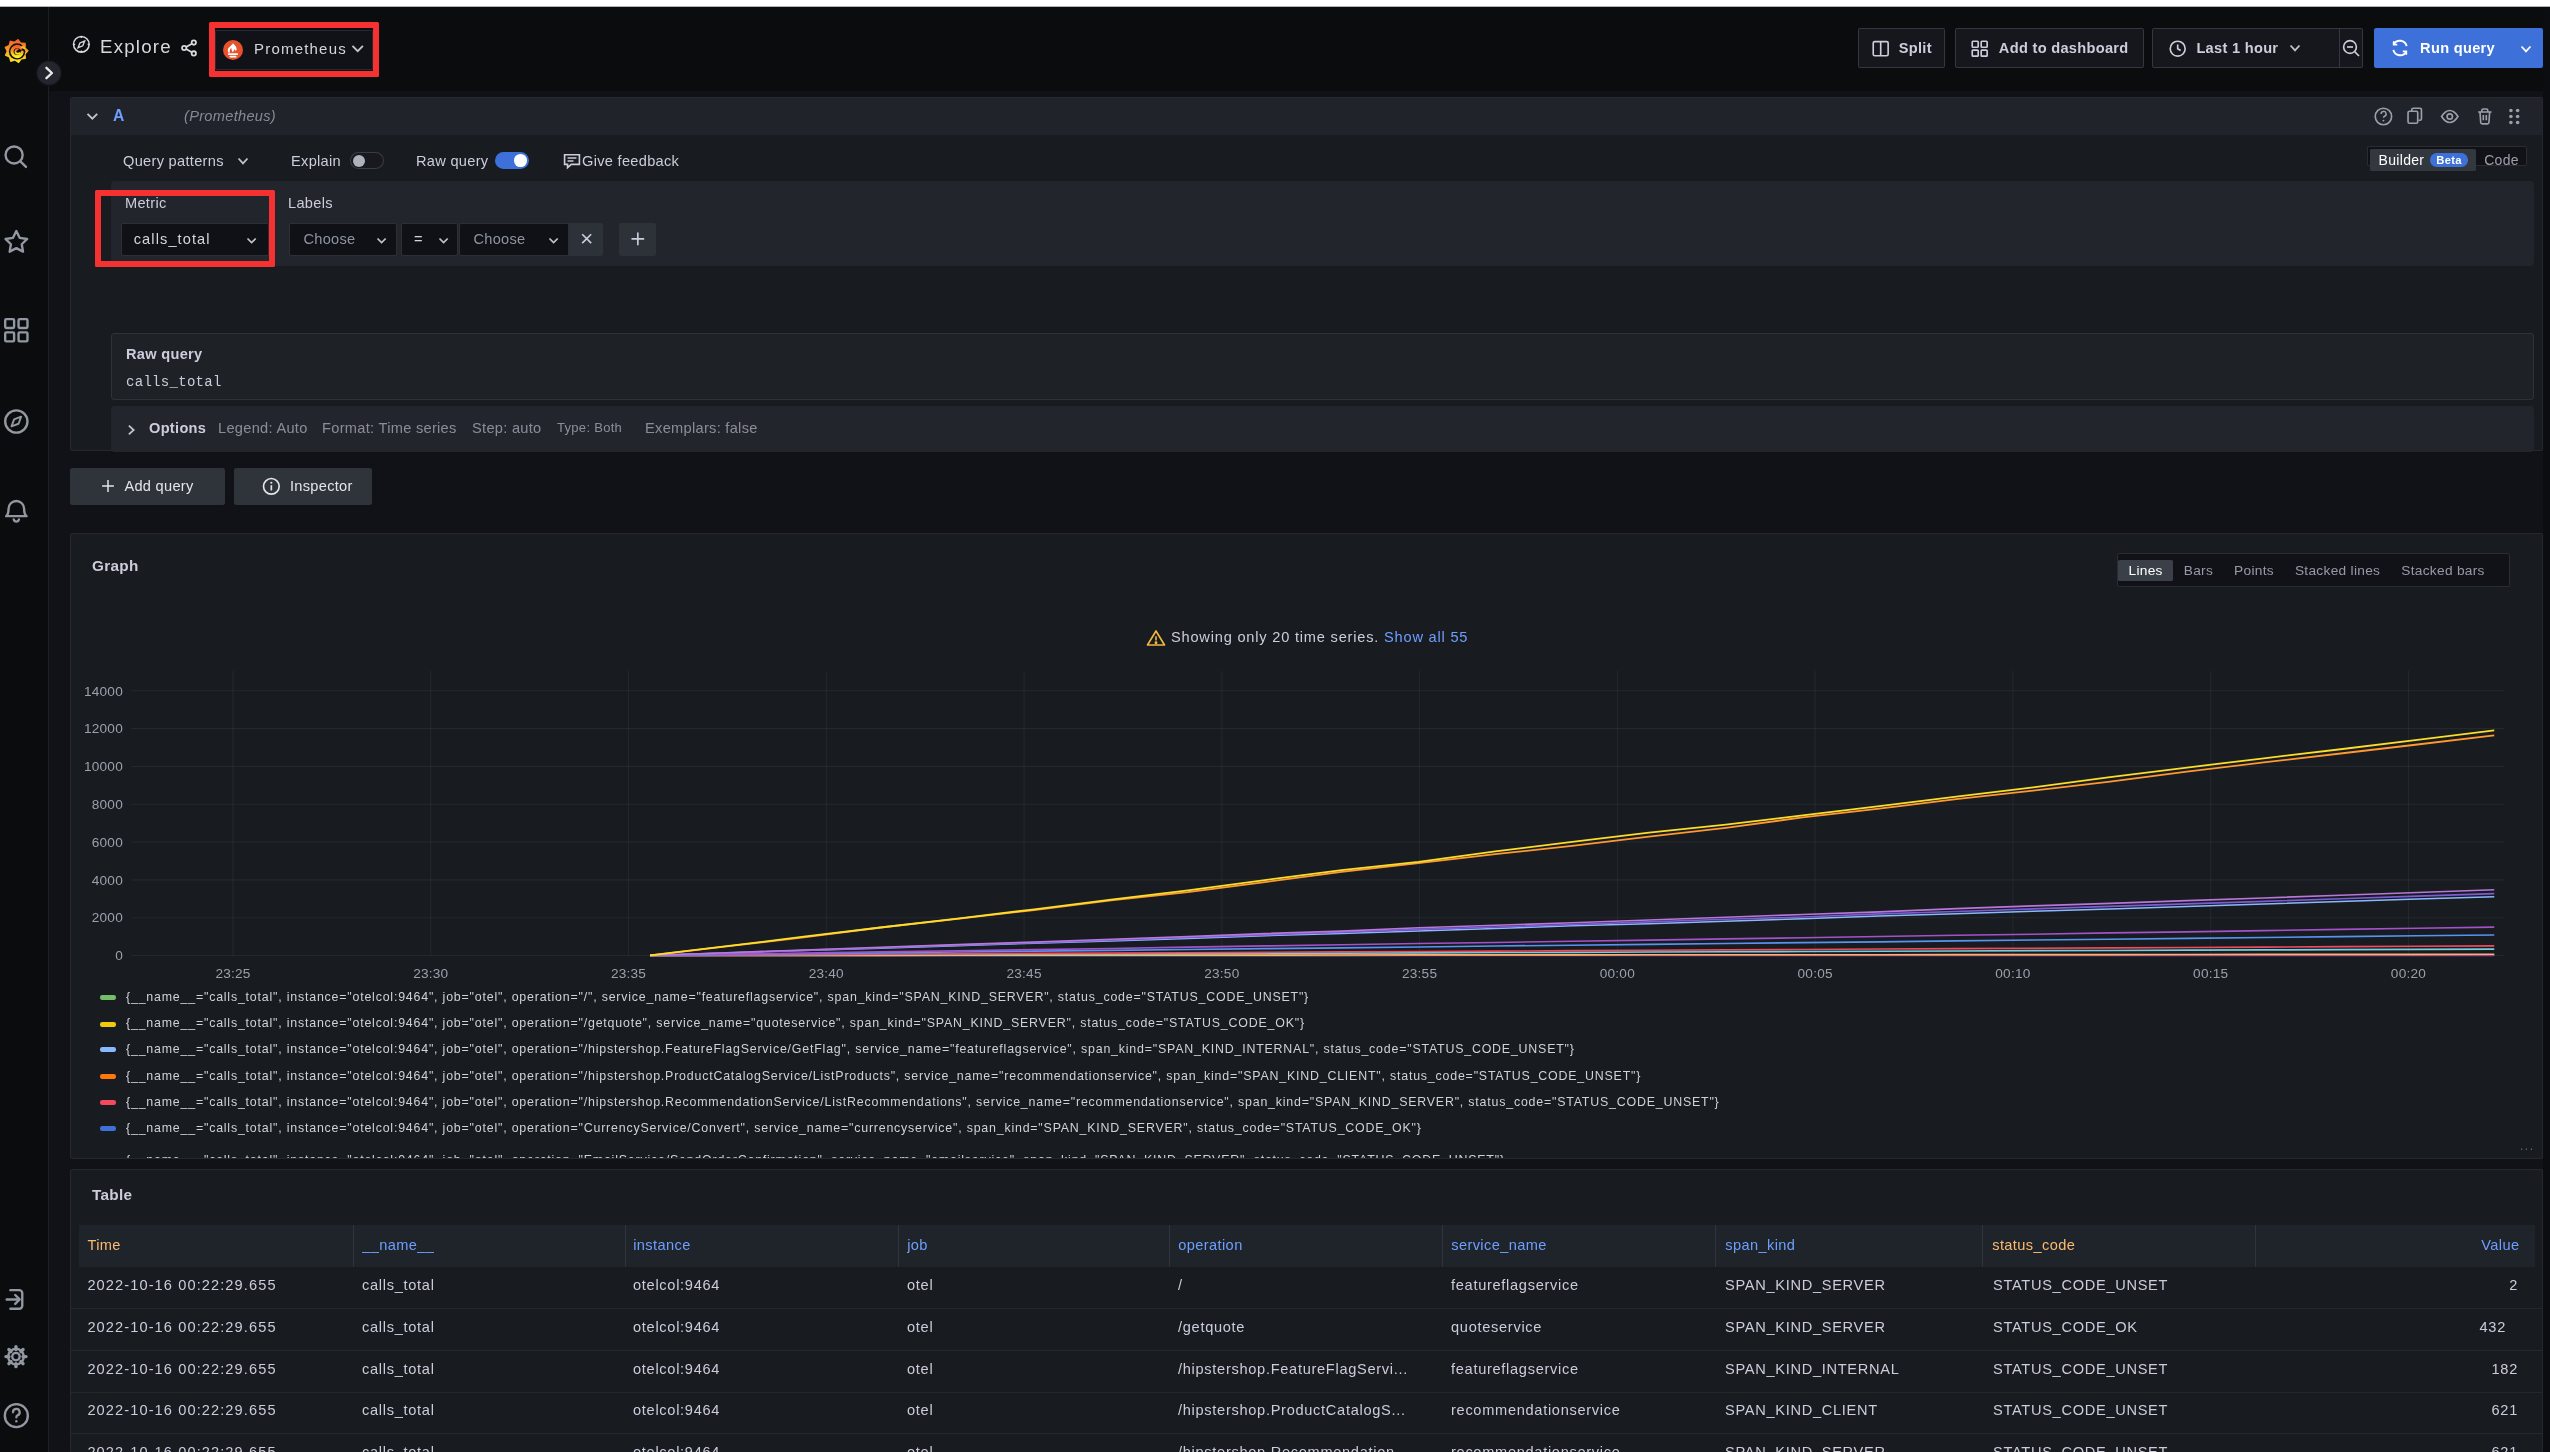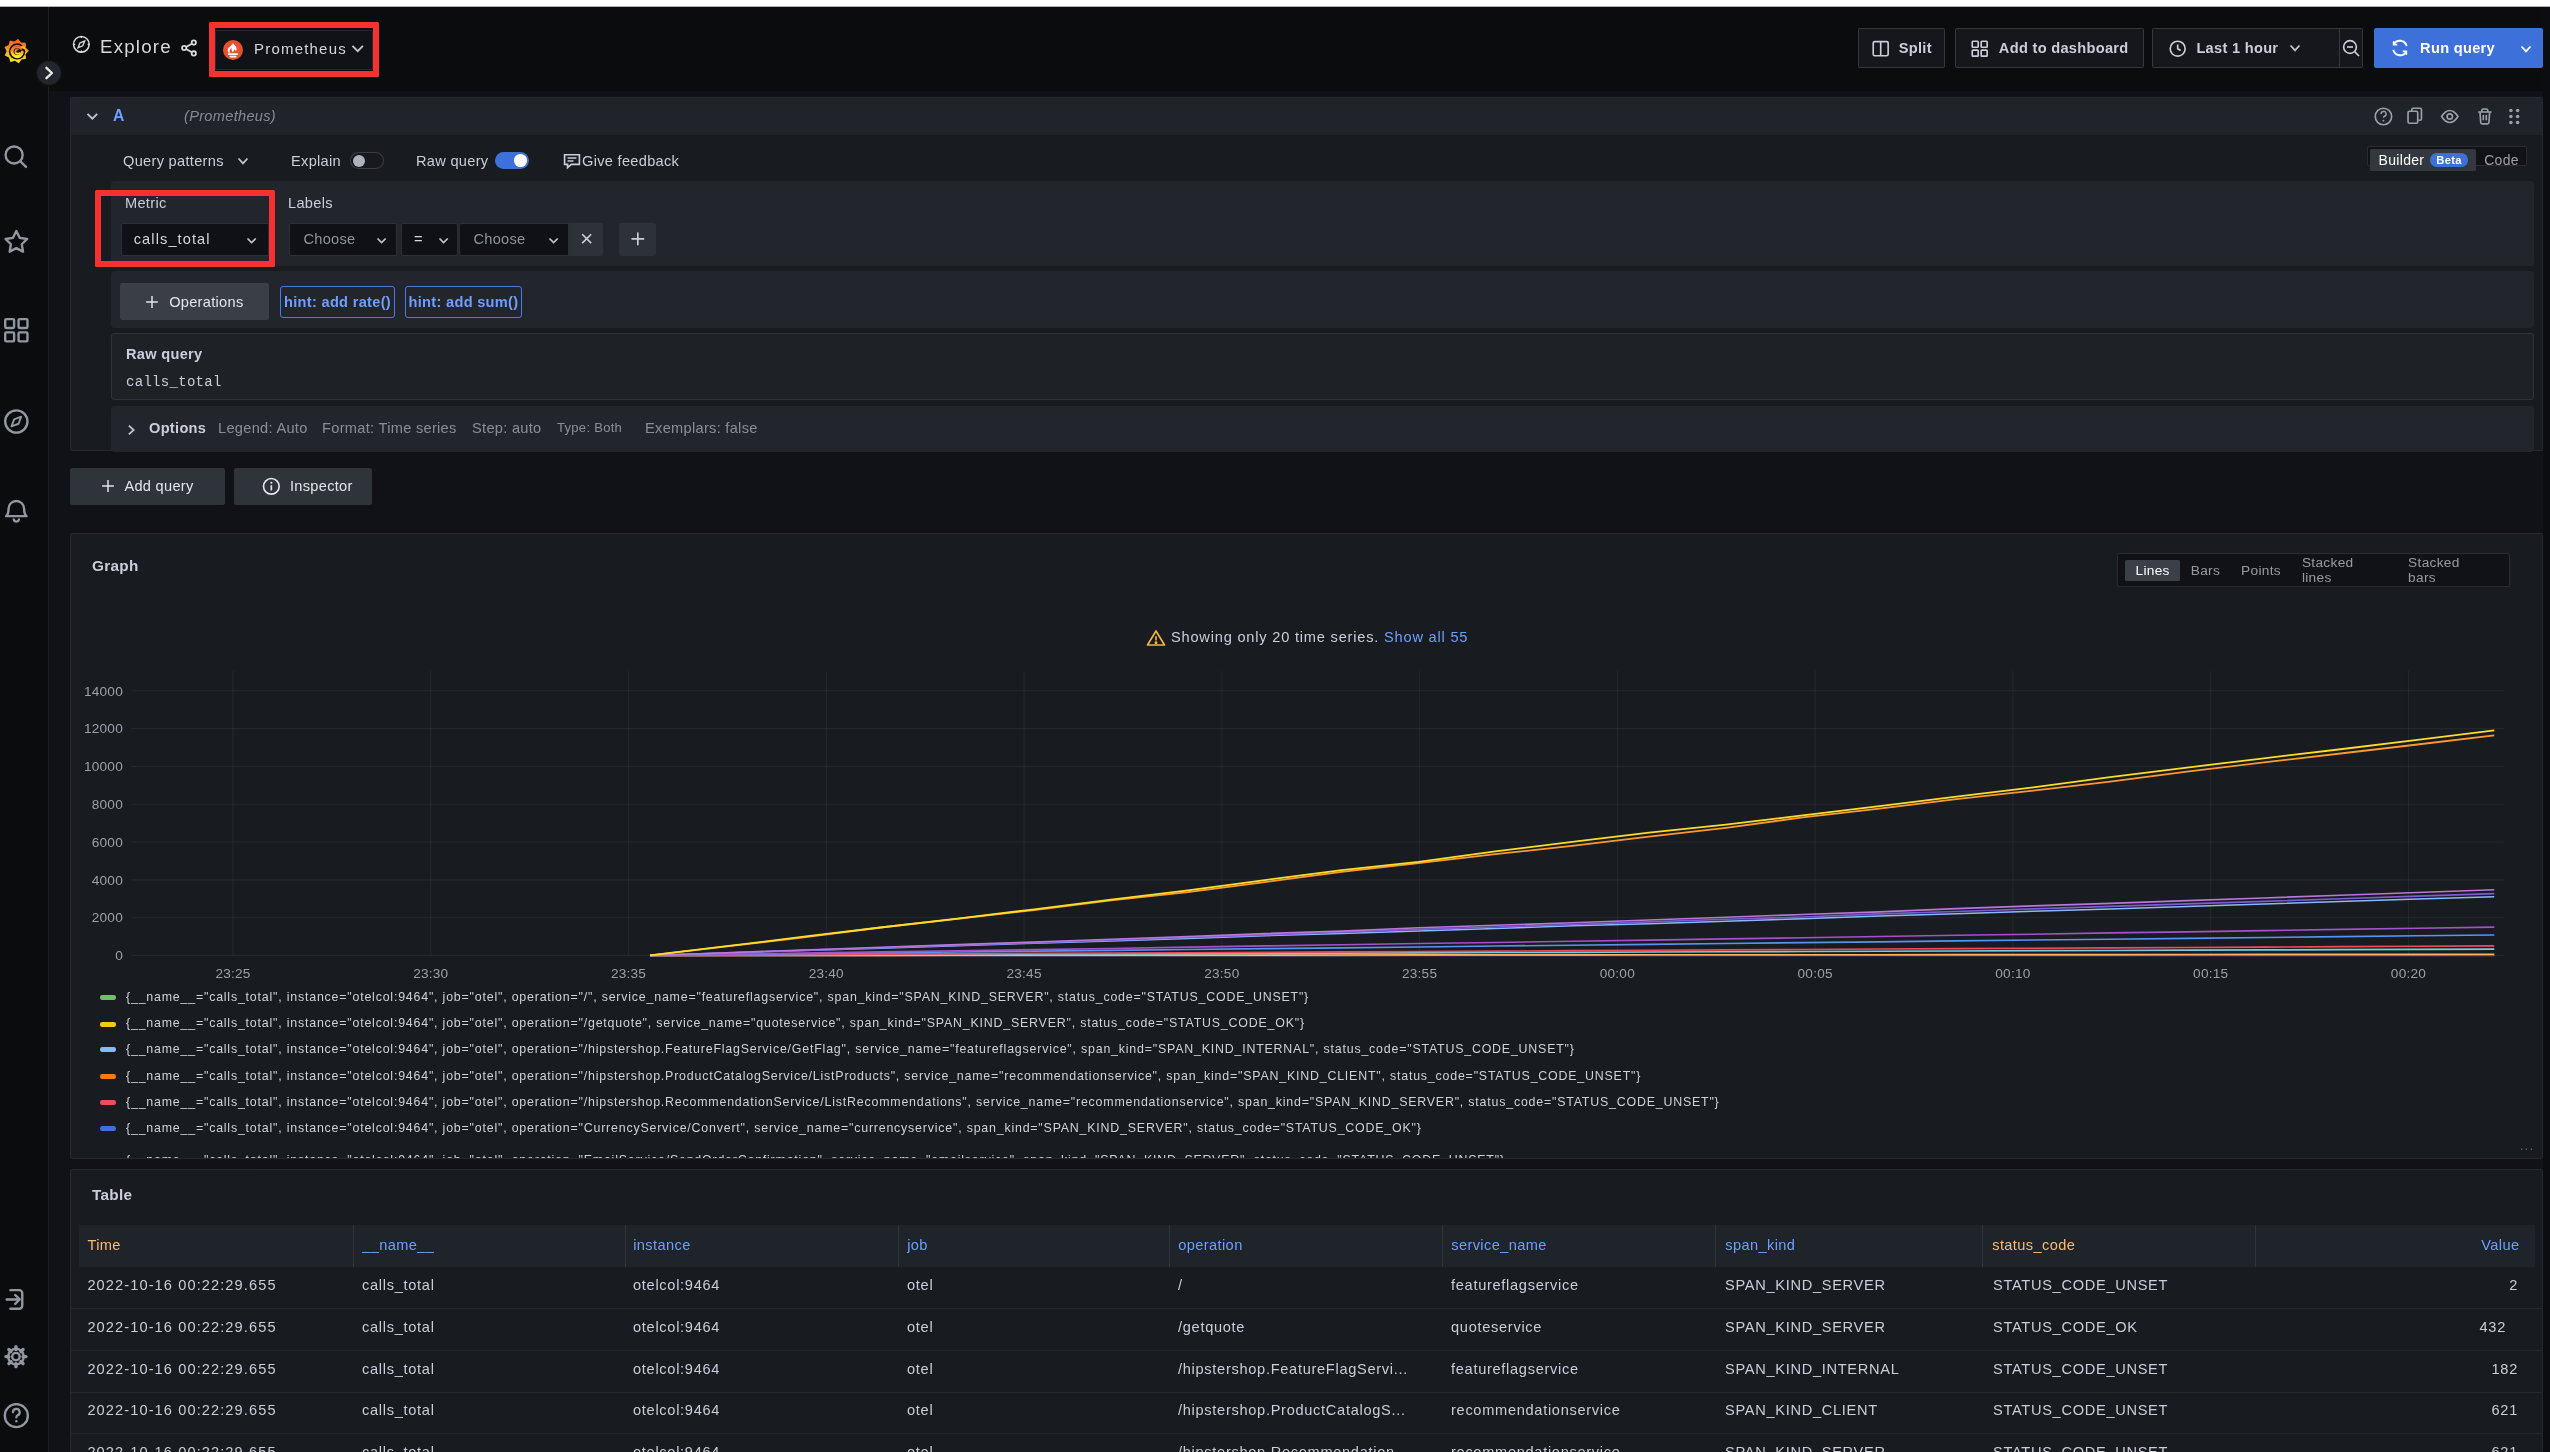--- a/index.html
+++ b/index.html
@@ -255,30 +255,20 @@
             <path d="M3 3 L15 15 M15 3 L3 15"></path>
           </svg>
       </div>
       <div class="abs" style="left:508px;top:42px;width:37px;height:33px;background:#2d3138;border-radius:2.2px;">
         <svg style="position:absolute;left:10.5px;top:8.6px;" width="15.7" height="15.7" viewBox="0 0 21 21" stroke="#ccccdc" stroke-width="2.2">
             <path d="M10.5 2 V19 M2 10.5 H19"></path>
           </svg>
       </div>
     </div>
 
-    <div class="sect" style="top:173px;height:57px;">
-      <div class="abs" style="left:9px;top:12.7px;width:149px;height:37px;background:#3a3e46;border-radius:2.2px;display:flex;align-items:center;justify-content:center;font-size:14.6px;font-weight:500;color:#e4e5e9;">
-        <svg width="14" height="14" viewBox="0 0 19 19" stroke="#e4e5e9" stroke-width="2" style="margin-right:9.7px;">
-            <path d="M9.5 1.5 V17.5 M1.5 9.5 H17.5"></path>
-          </svg>
-        Operations
-      </div>
-      <div class="abs" style="left:169px;top:15.7px;width:115px;height:32px;border:1px solid #4a7be0;border-radius:3px;display:flex;align-items:center;justify-content:center;font-size:14.6px;font-weight:700;color:#6e9fff;">hint: add rate()</div>
-      <div class="abs" style="left:294px;top:15.7px;width:117px;height:32px;border:1px solid #4a7be0;border-radius:3px;display:flex;align-items:center;justify-content:center;font-size:14.6px;font-weight:700;color:#6e9fff;">hint: add sum()</div>
-    </div>
 
     <div class="sect" style="top:235px;height:67px;background:#1e2126;border:0.7px solid rgba(204,204,220,0.10);">
       <div class="abs" style="left:14px;top:12.7px;font-size:14.6px;font-weight:700;color:#ccccdc;">Raw query</div>
       <div class="abs" style="left:14px;top:40px;font-size:14px;font-family:'Liberation Mono',monospace;color:#ccccdc;">calls_total</div>
     </div>
 
     <div class="sect" style="top:308px;height:46px;">
       <svg class="abs" style="left:16.4px;top:18px;" width="8.2" height="12" viewBox="0 0 11 16" fill="none" stroke="#c2c4cc" stroke-width="2.4">
           <path d="M2.5 2 L9 8 L2.5 14"></path>
         </svg>
@@ -302,21 +292,21 @@
       <svg width="18.7" height="18.7" viewBox="0 0 25 25" fill="none" stroke="#e4e5e9" stroke-width="2.2" style="margin-right:9px;">
           <circle cx="12.5" cy="12.5" r="10.5"></circle>
           <path d="M12.5 11 v7"></path>
           <circle cx="12.5" cy="7.6" r="1.4" fill="#e4e5e9" stroke="none"></circle>
         </svg>
       Inspector
     </div>
   </div>
   <div class="panel" id="graph-panel" style="top:526px; height:626px; overflow:hidden;">
     <div class="abs" style="left:21px;top:23px;"><span class="ptitle">Graph</span></div>
-    <div class="abs" style="left:2046px;top:19.4px;width:393px;height:34px;background:#111217;border:0.7px solid rgba(204,204,220,0.14);border-radius:2.2px;display:flex;align-items:center;padding:7px;">
+    <div class="abs" style="left:2046px;top:19.4px;width:393px;height:34px;background:#111217;border:0.7px solid rgba(204,204,220,0.14);border-radius:2.2px;display:flex;align-items:center;padding:0;">
       <div style="height:21px;background:#3b4048;border-radius:1.5px;display:flex;align-items:center;padding:0 10.5px;font-size:13.7px;font-weight:500;color:#fff;">Lines</div>
       <div style="height:21px;display:flex;align-items:center;padding:0 10.5px;font-size:13.7px;font-weight:500;color:rgba(204,204,220,0.72);">Bars</div>
       <div style="height:21px;display:flex;align-items:center;padding:0 10.5px;font-size:13.7px;font-weight:500;color:rgba(204,204,220,0.72);">Points</div>
       <div style="height:21px;display:flex;align-items:center;padding:0 10.5px;font-size:13.7px;font-weight:500;color:rgba(204,204,220,0.72);">Stacked lines</div>
       <div style="height:21px;display:flex;align-items:center;padding:0 10.5px;font-size:13.7px;font-weight:500;color:rgba(204,204,220,0.72);">Stacked bars</div>
     </div>
     <svg class="abs" style="left:1075px;top:95px;" width="20" height="18" viewBox="0 0 27 24" fill="none" stroke="#f2b73f" stroke-width="2.2">
         <path d="M13.5 2.5 L25 21.5 H2 Z" stroke-linejoin="round"></path>
         <path d="M13.5 9.5 v6"></path>
         <circle cx="13.5" cy="18.3" r="0.9" fill="#f2b73f"></circle>

